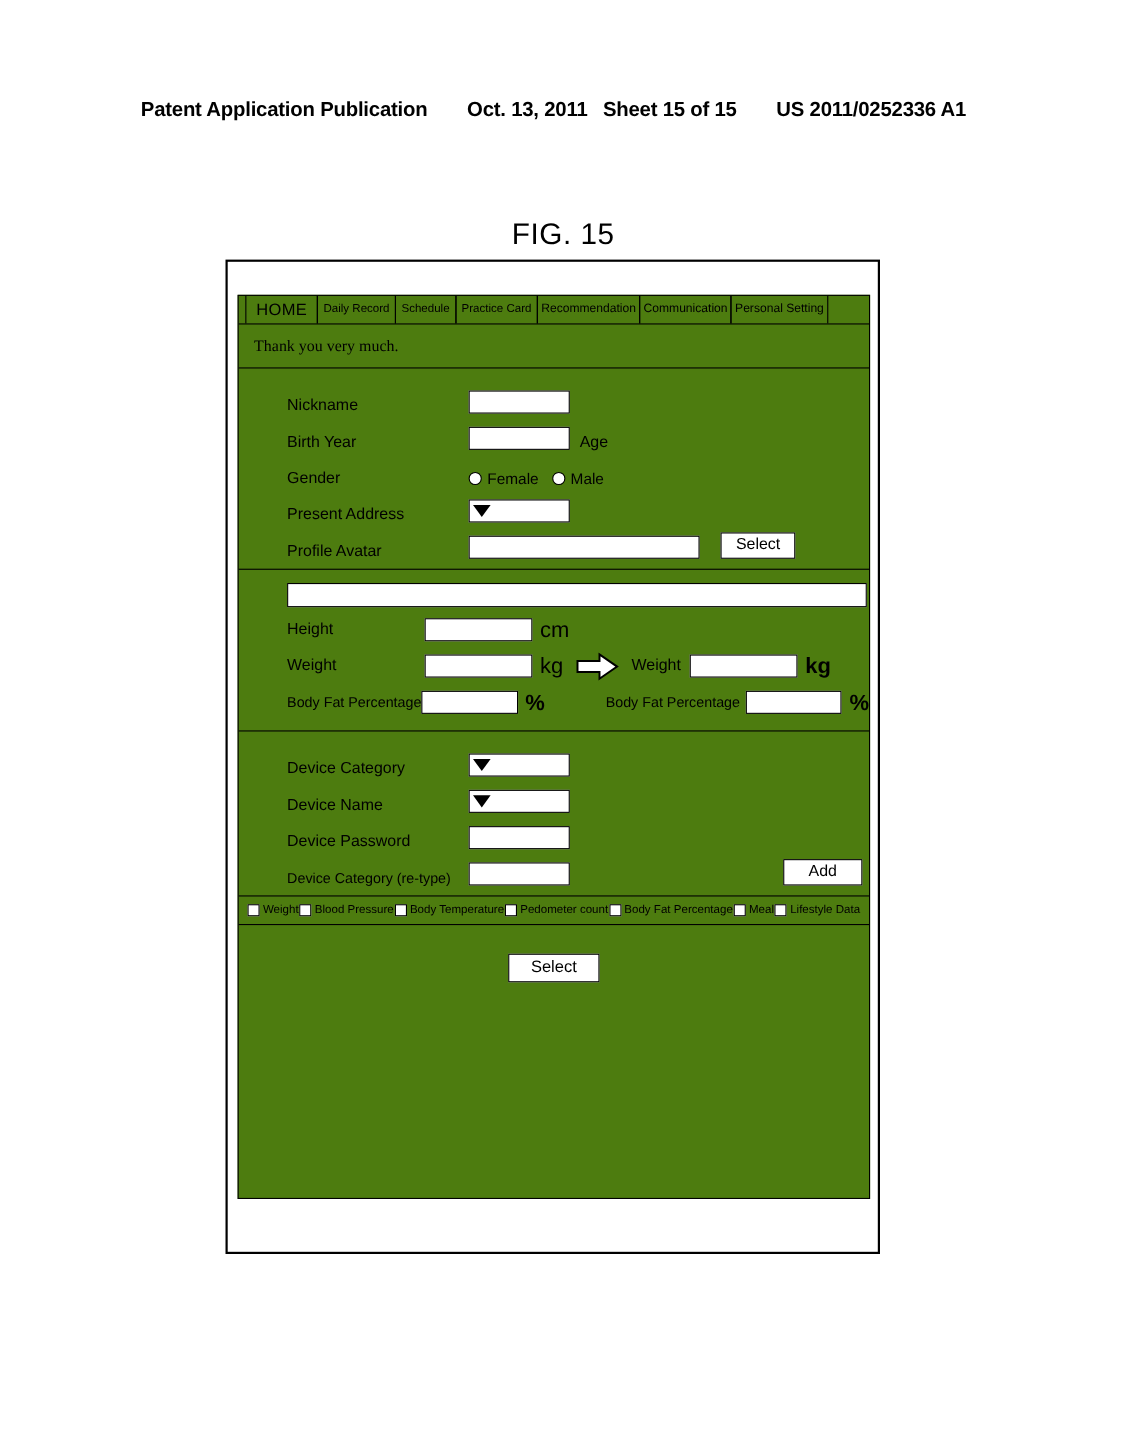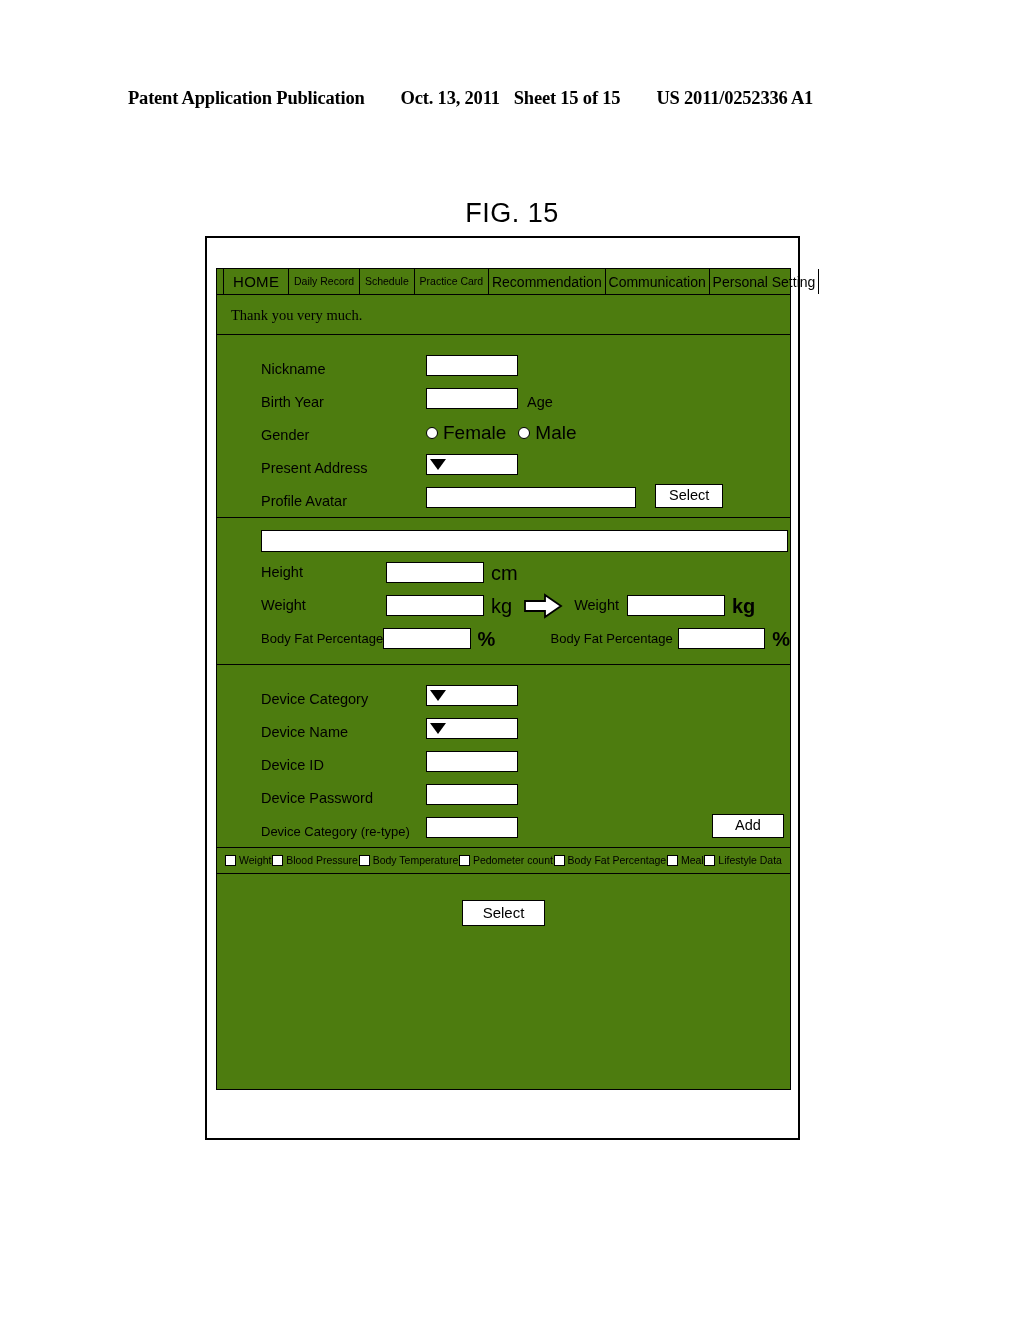--- a/index.html
+++ b/index.html
@@ -18,21 +18,21 @@
   }
 
   
   .pub-header {
     position: absolute;
     top: 88px;
     left: 128px;
     width: 768px;
     display: flex;
     align-items: flex-end;
-    font-family: Liberation Serif, serif;
+    font-family: Liberation Sans, sans-serif;
     font-weight: bold;
     font-size: 18.5px;
     letter-spacing: -0.2px;
     white-space: nowrap;
   }
   .pub-header .h-title { }
   .pub-header .h-date  { margin-left: 36px; }
   .pub-header .h-sheet { margin-left: 14px; }
   .pub-header .h-num   { margin-left: 36px; }
 
@@ -92,21 +92,21 @@
     font-size: 10.5px;
     white-space: nowrap;
     line-height: 1;
     box-sizing: border-box;
   }
   .tab.home {
     font-size: 15px;
     padding: 0 9px;
     letter-spacing: 0.3px;
   }
-  .tab.tiny { font-size: 14px; padding: 0 3px; }
+  .tab.tiny { font-size: 11px; padding: 0 3px; }
 
   
   .message-block {
     padding: 10px 0 8px 14px;
     border-bottom: 1.5px solid #000;
     font-family: Liberation Serif, serif;
   }
   .message-line {
     font-size: 14.5px;
     line-height: 1.45;
@@ -211,21 +211,21 @@
   }
   .radio-dot {
     width: 12px;
     height: 12px;
     border: 1.6px solid #000;
     border-radius: 50%;
     box-sizing: border-box;
     background: #fff;
   }
   .radio-label {
-    font-size: 19px;
+    font-size: 14px;
     margin-left: 5px;
     line-height: 1;
     white-space: nowrap;
   }
 
   
   .bar-row {
     display: flex;
     padding-left: 44px;
     height: 30px;
@@ -426,24 +426,20 @@
         </span>
       </div>
 
       <div class="field-row">
         <span class="field-label w-lab">Device Name</span>
         <span class="dropdown" title="">
           <span class="caret"></span>
         </span>
       </div>
 
-      <div class="field-row">
-        <span class="field-label w-lab">Device ID</span>
-        <span class="textbox tb-std" title=""></span>
-      </div>
 
       <div class="field-row">
         <span class="field-label w-lab">Device Password</span>
         <span class="textbox tb-std" title=""></span>
       </div>
 
       <div class="field-row">
         <span class="field-label w-lab-s">Device Category (re-type)</span>
         <span class="textbox tb-std" title=""></span>
         <button class="btn btn-add">Add</button>

